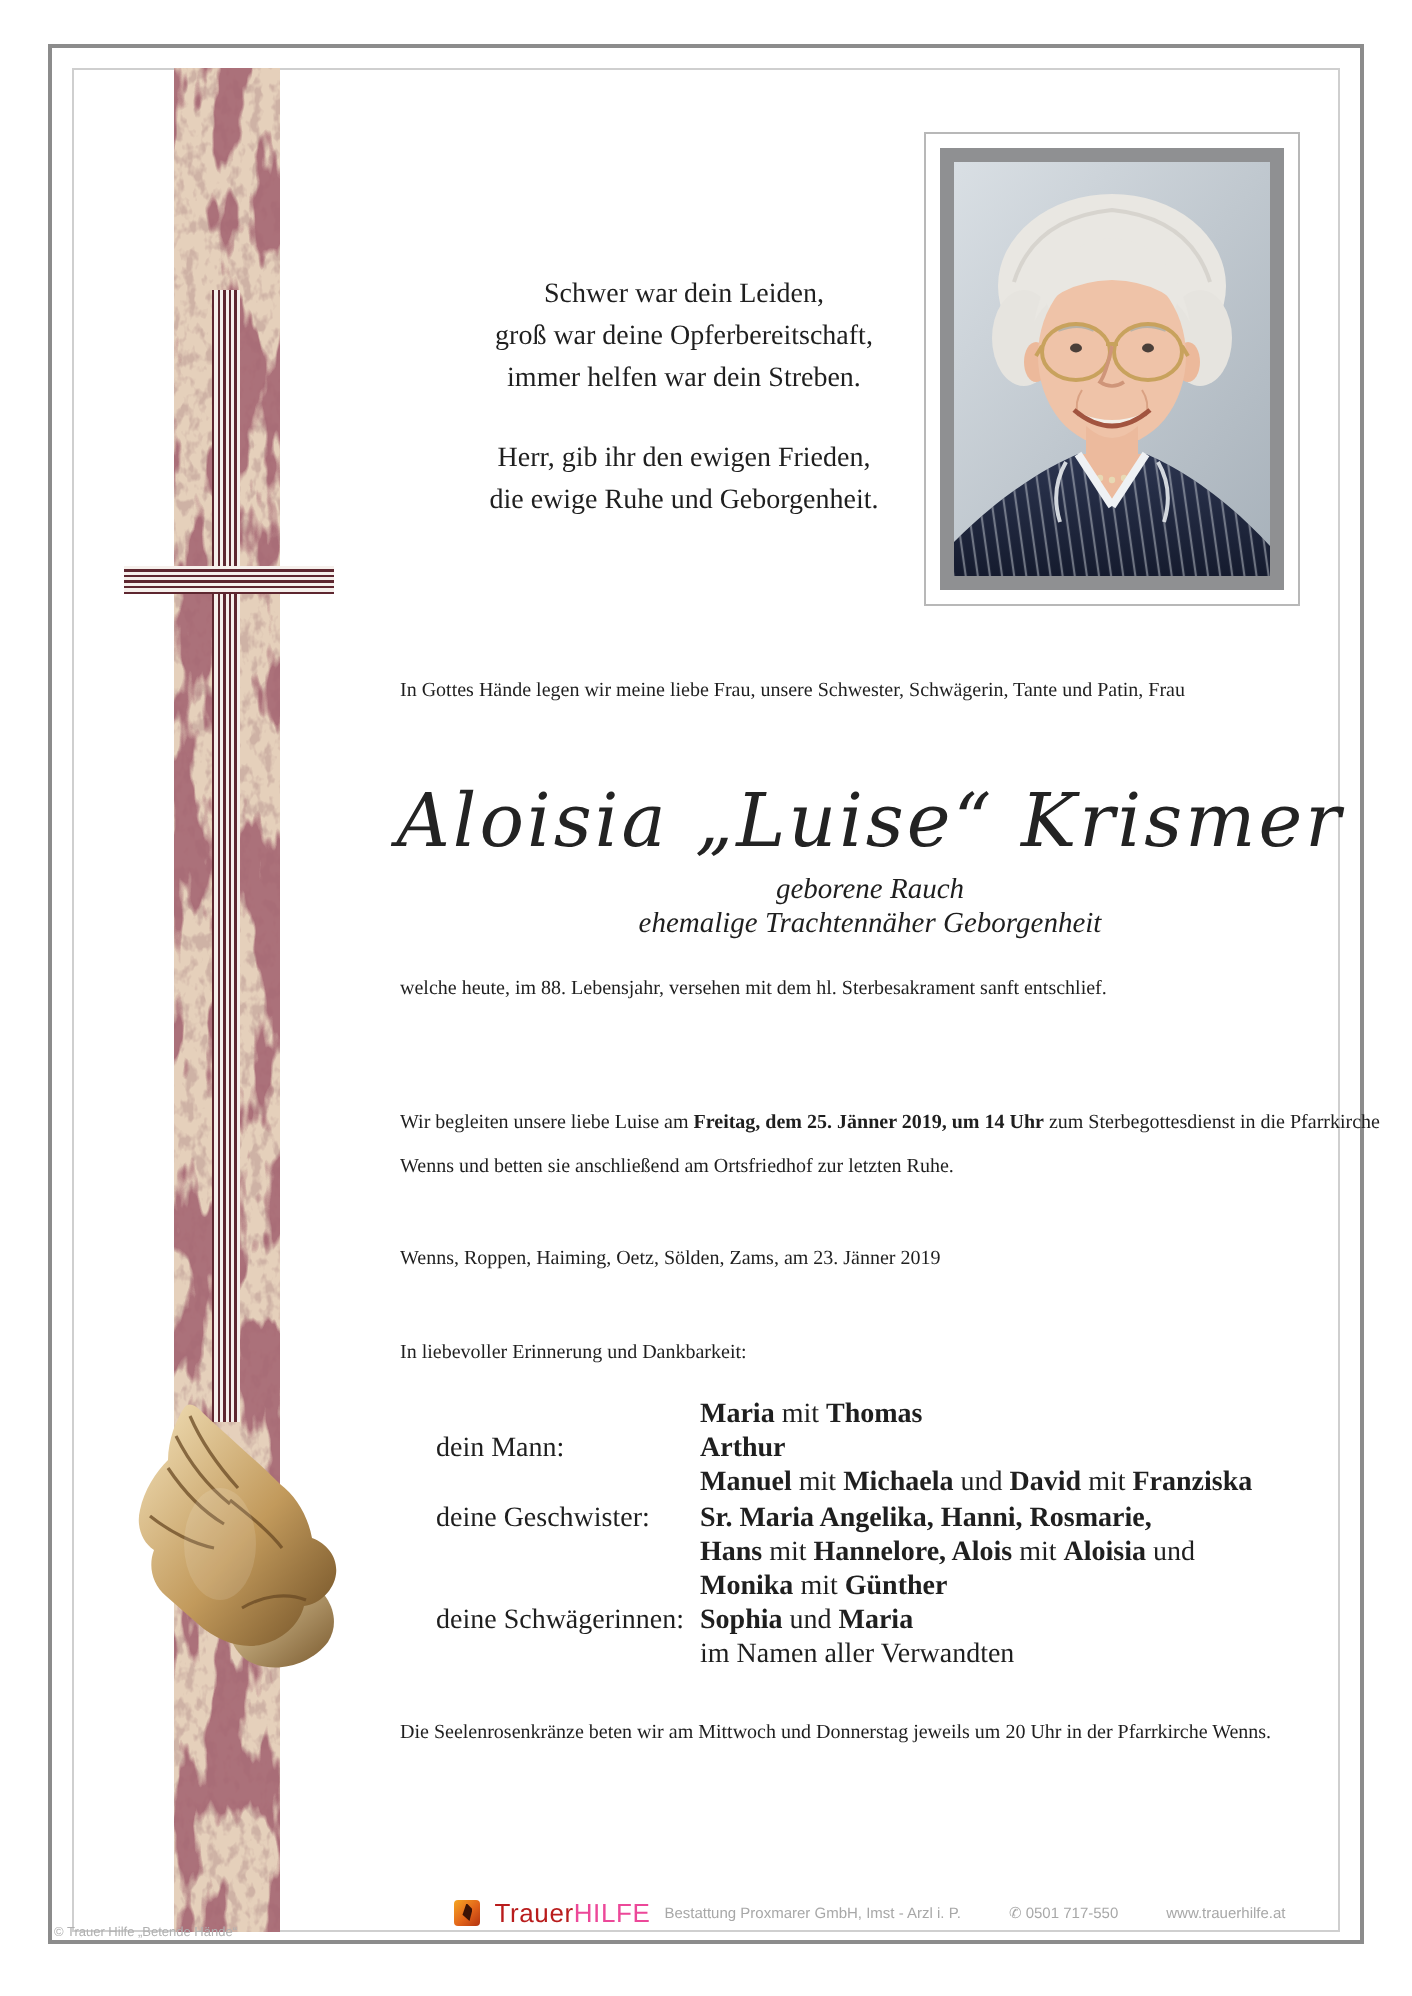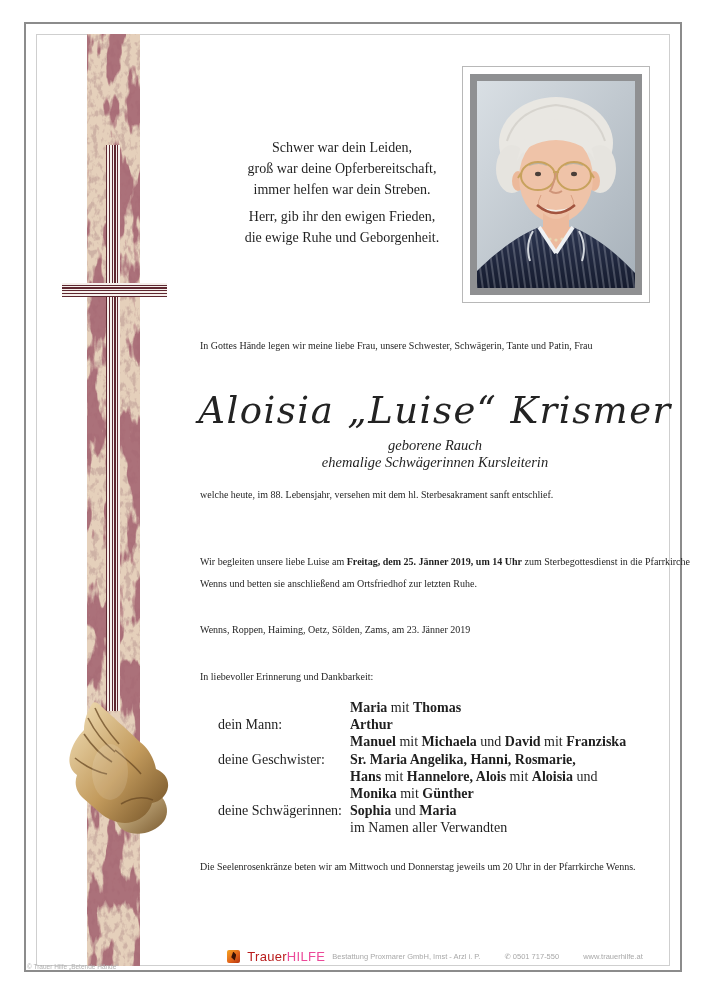--- a/index.html
+++ b/index.html
@@ -15,21 +15,21 @@
         background:repeating-linear-gradient(90deg,#5e2730 0 1.2px,#f6f0ec 1.2px 2.8px);}
   .h-stripe{position:absolute;left:62px;top:283px;width:105px;height:14px;
         background:repeating-linear-gradient(0deg,#5e2730 0 1.2px,#f6f0ec 1.2px 2.8px);}
   .hands{position:absolute;left:55px;top:700px;width:125px;height:145px;}
   .photo-mat{position:absolute;left:462px;top:66px;width:188px;height:237px;
         box-sizing:border-box;border:1px solid #b8b8b8;background:#fff;padding:7px;}
   .photo-frame{width:100%;height:100%;box-sizing:border-box;border:7px solid #8f9092;}
   .photo-frame svg{display:block;width:100%;height:100%;}
   .poem{position:absolute;left:232px;top:137px;width:220px;text-align:center;
         font-size:14px;line-height:21px;}
-  .poem .stanza2{margin-top:6px;}
+  .poem .stanza2{margin-top:19px;}
   .para{position:absolute;font-size:10px;line-height:22px;}
   .intro{left:200px;top:335px;width:490px;}
   .name-block{position:absolute;left:190px;top:388px;width:490px;text-align:center;}
   .script-name{font-family:"DejaVu Serif", serif;font-style:italic;font-size:37px;
         line-height:46px;letter-spacing:1.5px;color:#232323;}
   .maiden{font-style:italic;font-size:14.5px;line-height:17px;margin-top:3px;}
   .profession{font-style:italic;font-size:14.5px;line-height:17px;}
   .passing{left:200px;top:484px;width:490px;}
   .funeral{left:200px;top:551px;width:490px;}
   .places{left:200px;top:619px;width:490px;}
@@ -178,21 +178,21 @@
   <div class="poem">
     <div class="stanza1">Schwer war dein Leiden,<br>groß war deine Opferbereitschaft,<br>immer helfen war dein Streben.</div>
     <div class="stanza2">Herr, gib ihr den ewigen Frieden,<br>die ewige Ruhe und Geborgenheit.</div>
   </div>
 
   <div class="para intro">In Gottes Hände legen wir meine liebe Frau, unsere Schwester, Schwägerin, Tante und Patin, Frau</div>
 
   <div class="name-block">
     <div class="script-name">Aloisia „Luise“ Krismer</div>
     <div class="maiden">geborene Rauch</div>
-    <div class="profession">ehemalige Schwägerinnen Kursleiterin</div>
+    <div class="profession">ehemalige Trachtennäher Geborgenheit</div>
   </div>
 
   <div class="para passing">welche heute, im 88. Lebensjahr, versehen mit dem hl. Sterbesakrament sanft entschlief.</div>
 
   <div class="para funeral"><span>Wir begleiten unsere liebe Luise am </span><b>Freitag, dem 25. Jänner 2019, um 14 Uhr</b><span> zum Sterbegottesdienst in die Pfarrkirche Wenns und betten sie anschließend am Ortsfriedhof zur letzten Ruhe.</span></div>
 
   <div class="para places">Wenns, Roppen, Haiming, Oetz, Sölden, Zams, am 23. Jänner 2019</div>
 
   <div class="para remember">In liebevoller Erinnerung und Dankbarkeit:</div>
 

